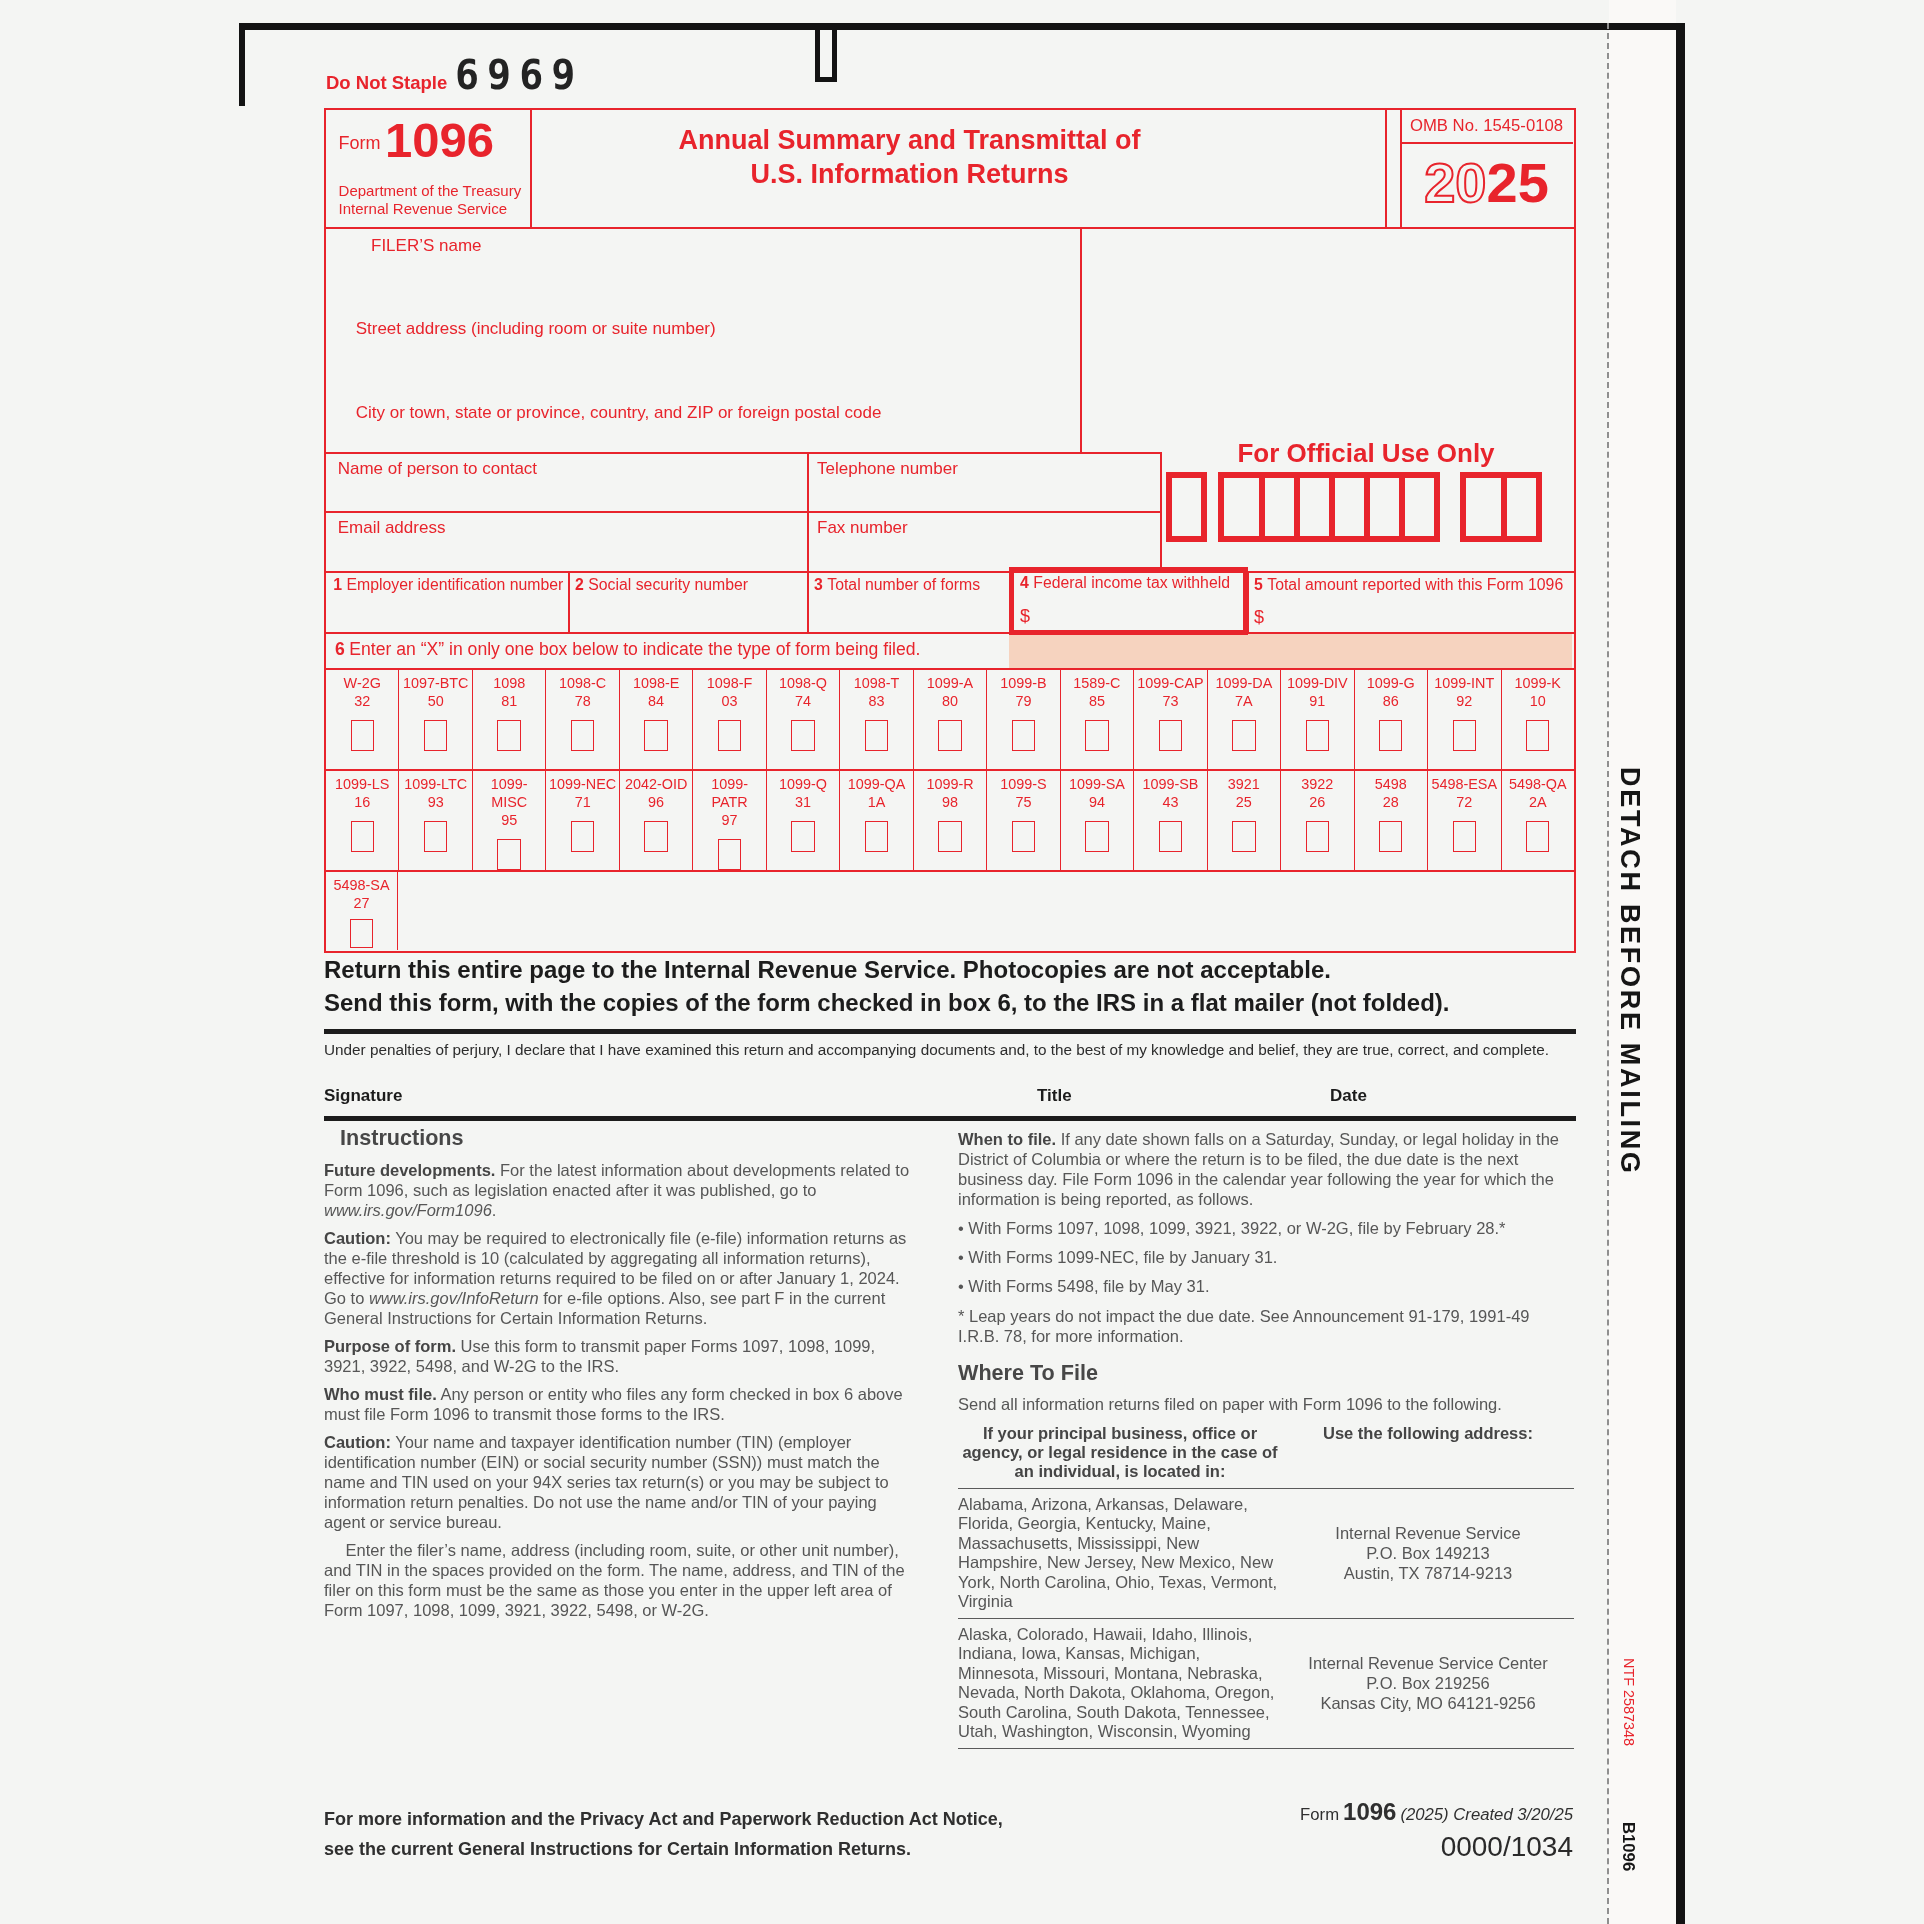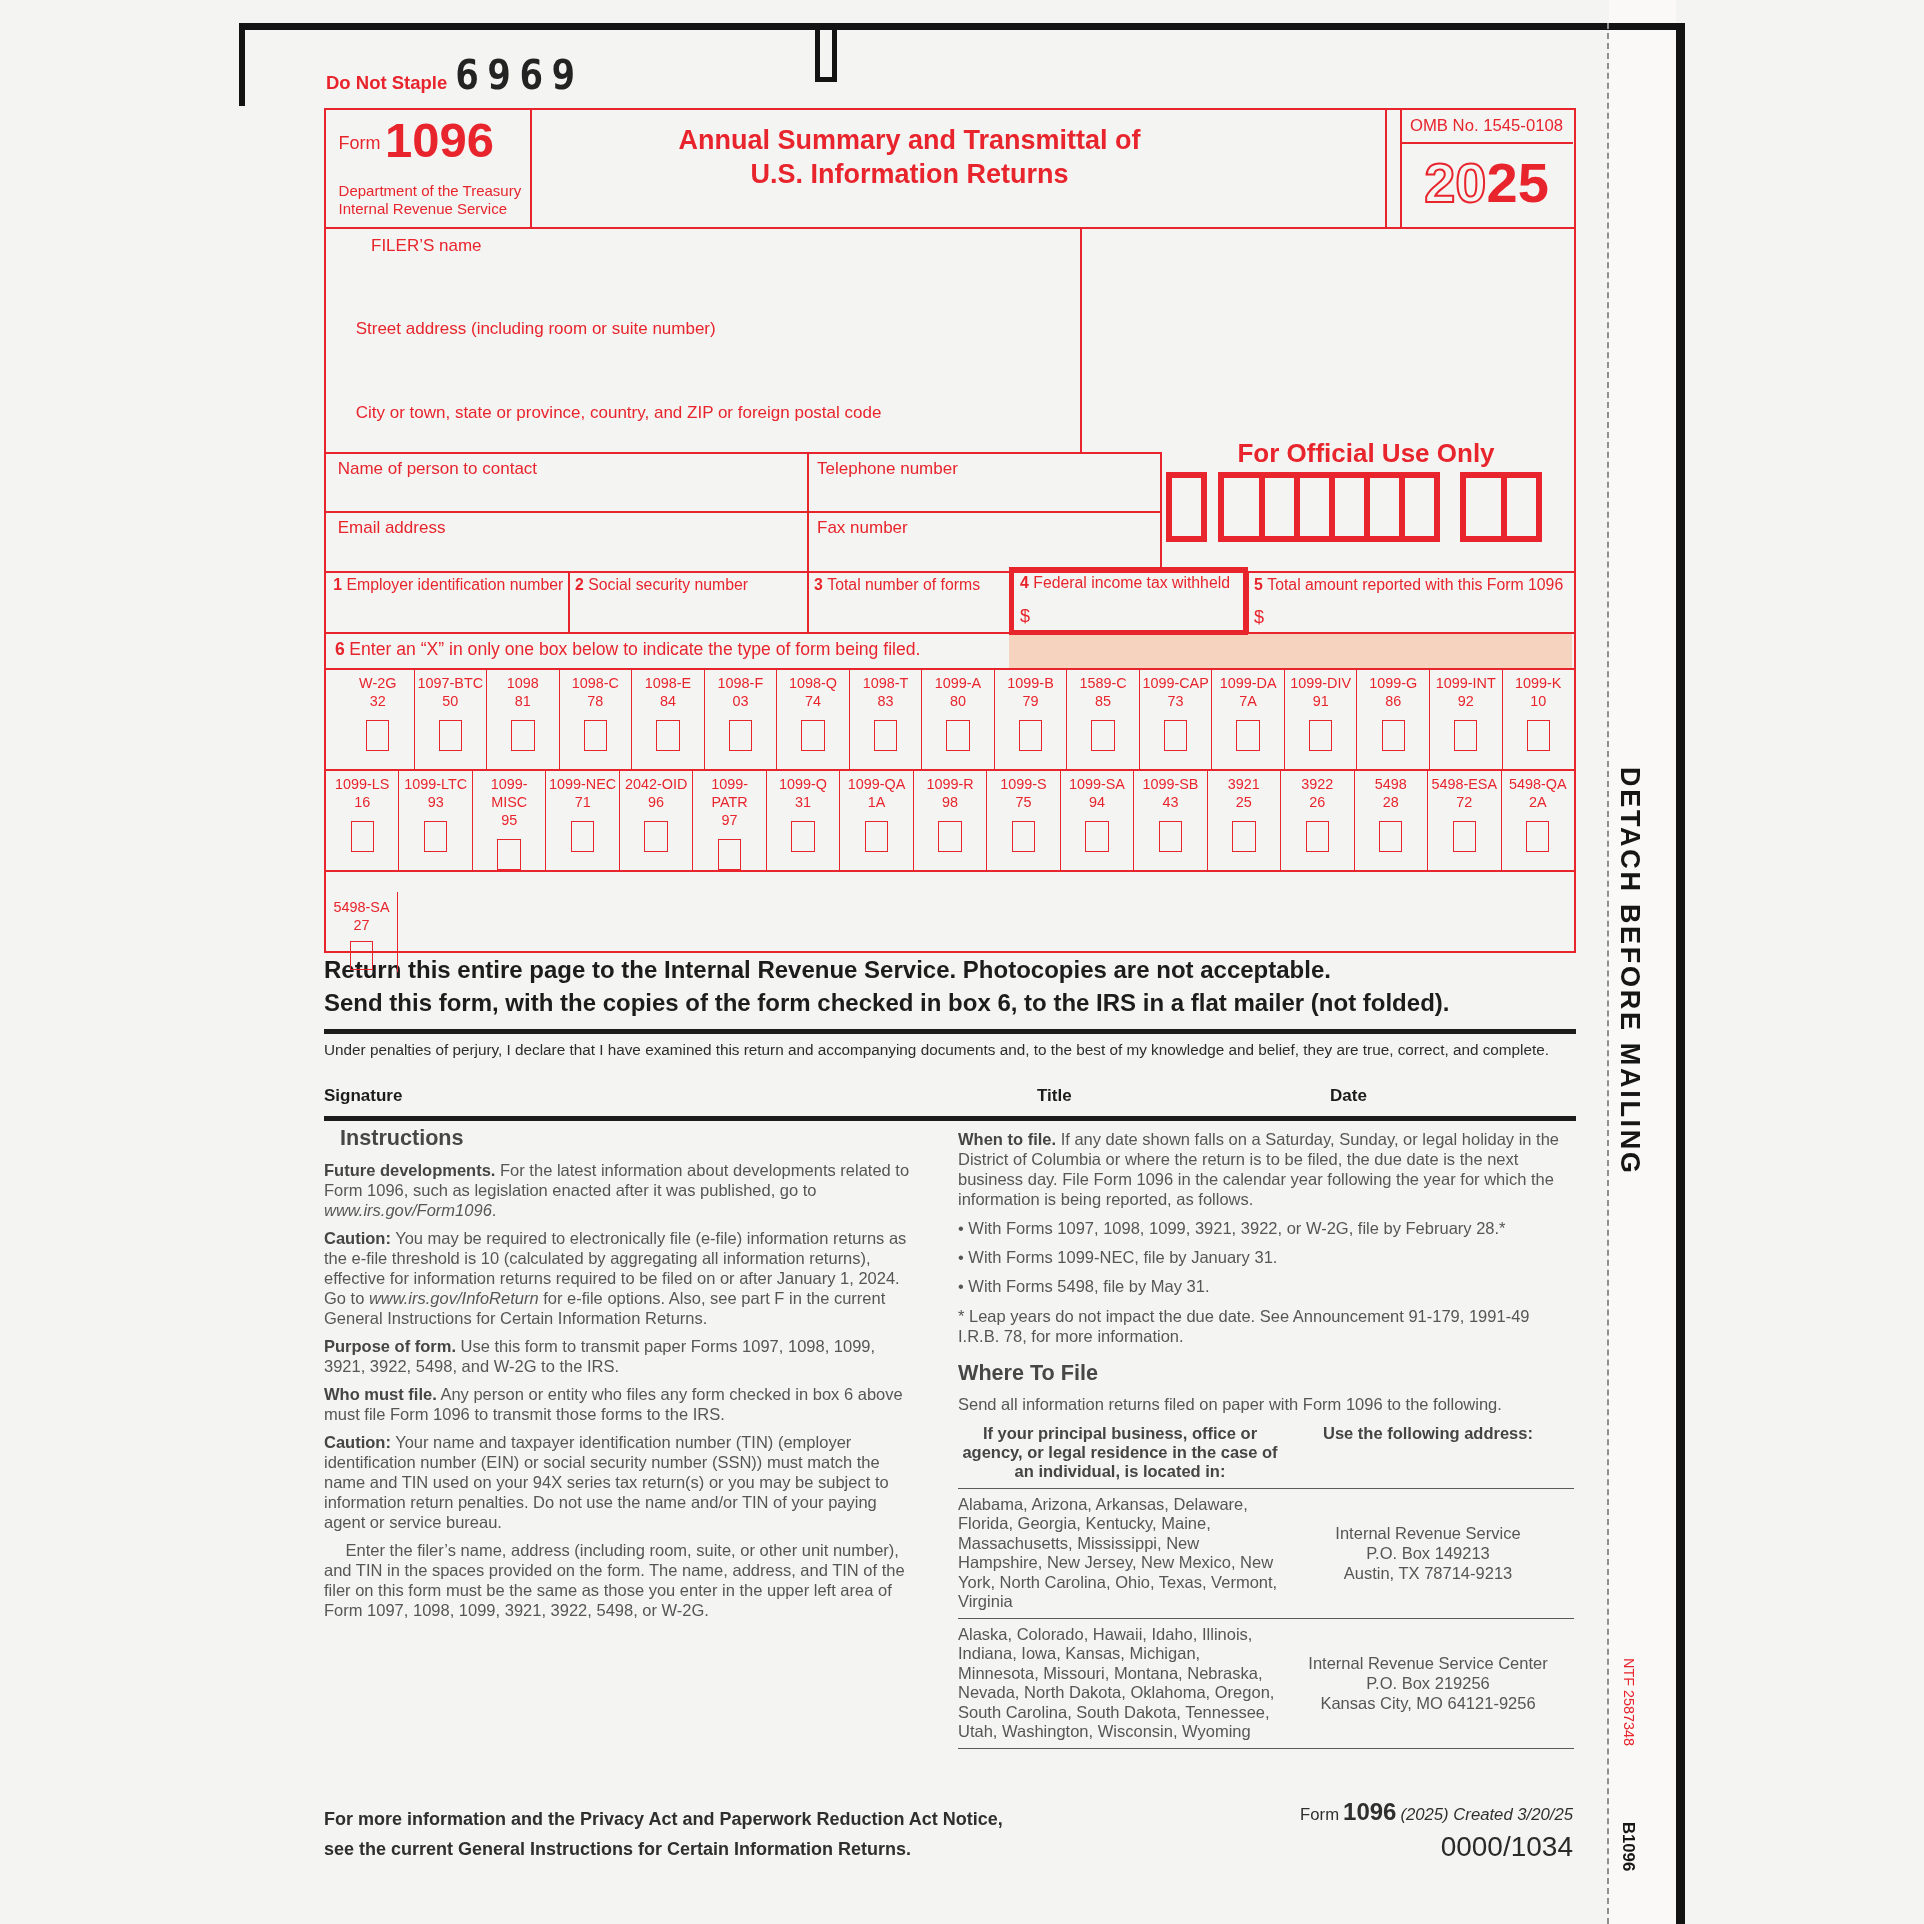--- a/index.html
+++ b/index.html
@@ -165,21 +165,21 @@
 
     <div class="abs" style="left:683px;top:524px;width:563px;height:34px;background:var(--peach);z-index:0;"></div>
     <div class="hl" style="left:0;top:558px;width:100%;"></div>
     <div class="abs" style="left:9px;top:529px;font-size:17.6px;color:var(--red);z-index:1;">
       <span class="bnum">6</span><span>Enter an “X” in only one box below to indicate the type of form being filed.</span>
     </div>
 
     <div class="hl" style="left:0;top:659px;width:100%;"></div>
     <div class="hl" style="left:0;top:760px;width:100%;"></div>
 
-    <div class="grow" style="top:558px;height:101px;margin-left:16px;">
+    <div class="grow" style="top:558px;height:101px;">
 
         <div class="gcell">
           <div class="gn">W-2G</div>
           <div class="gc">32</div>
           <div class="gcb"></div>
         </div>
 
         <div class="gcell">
           <div class="gn">1097-BTC</div>
           <div class="gc">50</div>
@@ -373,21 +373,21 @@
           <div class="gc">72</div>
           <div class="gcb"></div>
         </div>
 
         <div class="gcell">
           <div class="gn">5498-QA</div>
           <div class="gc">2A</div>
           <div class="gcb"></div>
         </div>
       </div>
-    <div class="grow" style="top:782px;height:80px;">
+    <div class="grow" style="top:760px;height:80px;">
 
         <div class="gcell" style="flex:none;width:72px;border-right:1.8px solid var(--red);">
           <div class="gn">5498-SA</div>
           <div class="gc">27</div>
           <div class="gcb" style="margin-top:7.2px;height:29px;"></div>
         </div>
       </div>
   </div>
 
   <div class="notice" style="top:956px;">Return this entire page to the Internal Revenue Service. Photocopies are not acceptable.</div>

